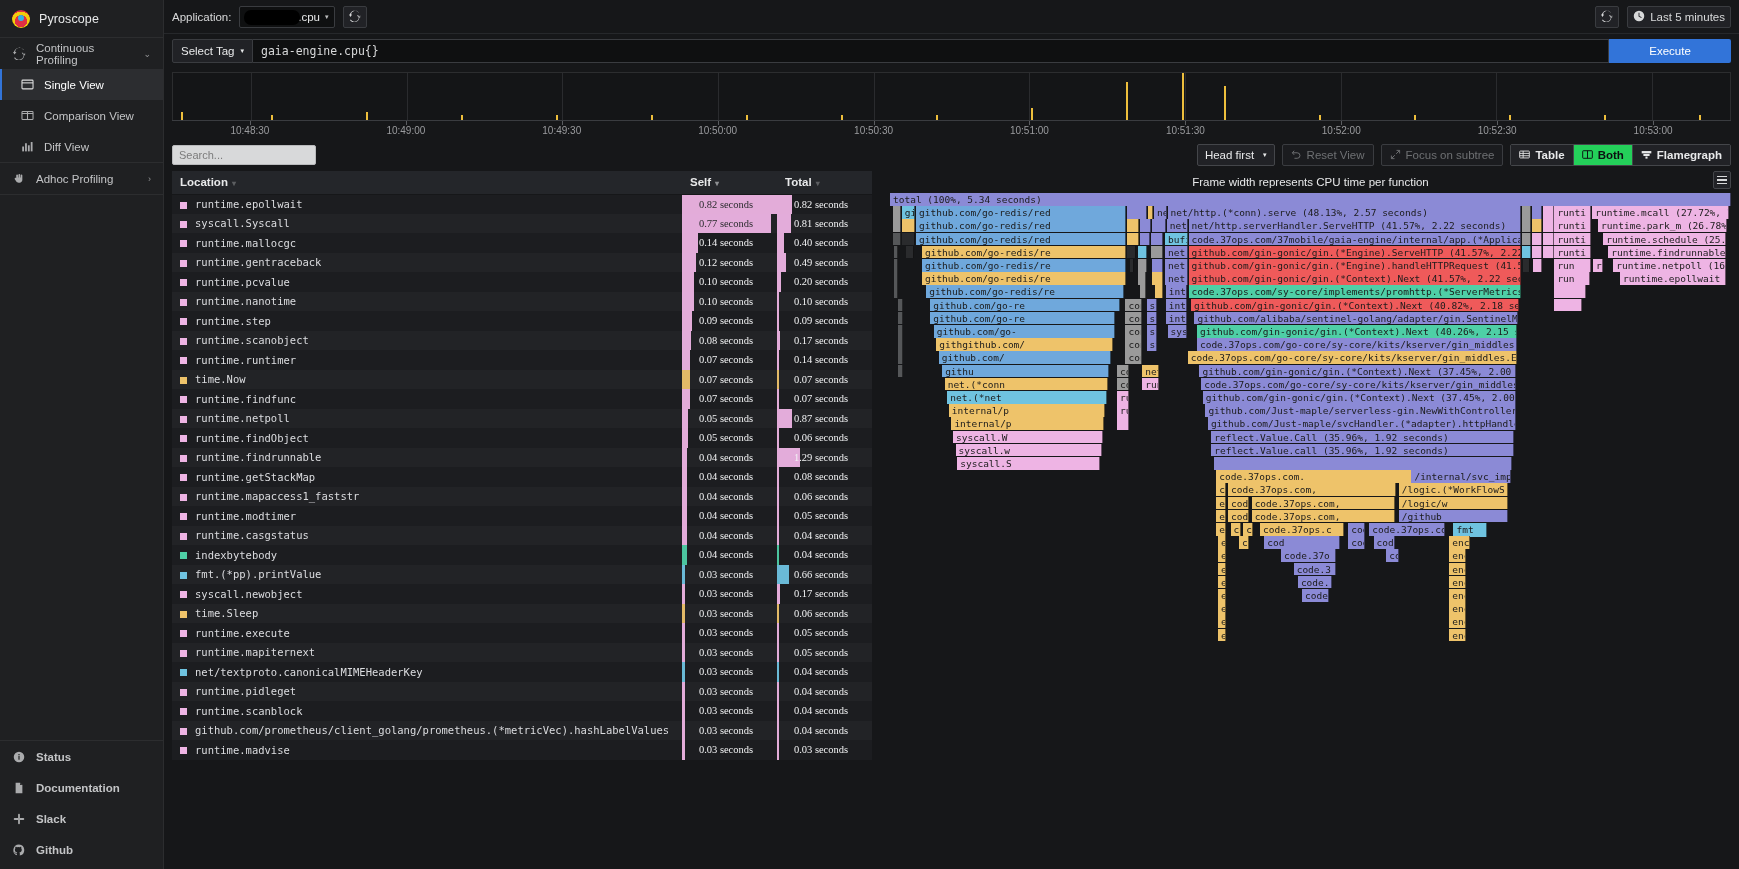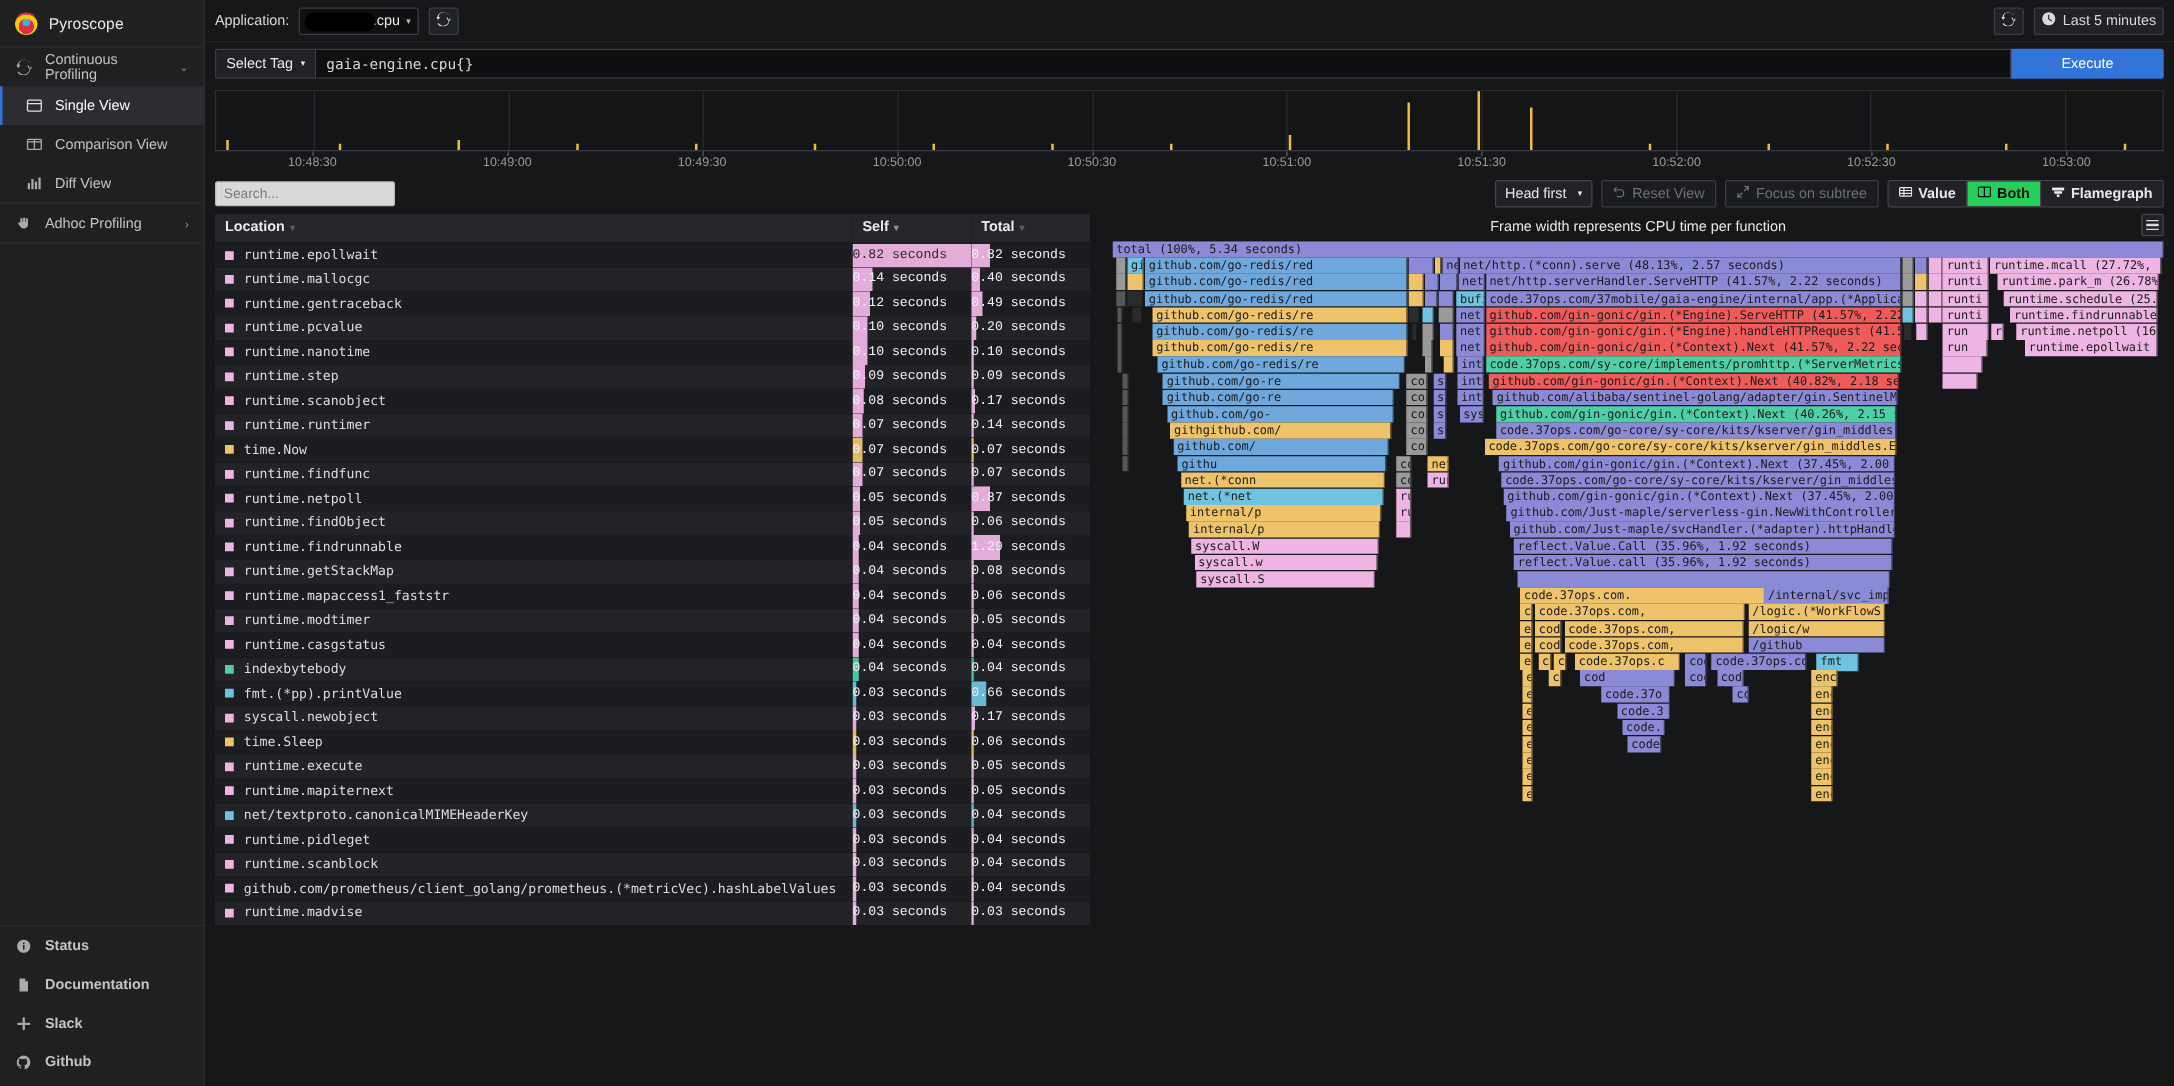--- a/index.html
+++ b/index.html
@@ -164,22 +164,22 @@
 
   table.prof tbody tr { height: 19.5px; }
   table.prof tbody tr:nth-child(odd) { background: #1c1d20; }
   table.prof tbody tr:nth-child(even) { background: #222326; }
   td.loc {
     font-family: "DejaVu Sans Mono", monospace; font-size: 10.5px; color: #dcdde0;
     padding-left: 8px; white-space: nowrap; overflow: hidden;
   }
   .swatch { display:inline-block; width:7px; height:7px; margin-right:8px; vertical-align: middle; }
   td.num {
-    position: relative; font-family: Liberation Mono, monospace;
-    font-size: 10.5px; color: #f2f3f4; text-align: left; padding-right: 7px;
+    position: relative; font-family: Liberation Serif, serif;
+    font-size: 10.5px; color: #f2f3f4; text-align: center; padding-right: 7px;
     overflow: hidden;
   }
   td.num .bar {
     position: absolute; left: 0; top: 0; bottom: 0; opacity: .95;
   }
   td.num .txt { position: relative; z-index: 2; }
 
   
   .fg-title { text-align: center; font-size: 11.5px; color: #e8e9ea; height: 22px; line-height: 22px; position: relative;}
   .fg-menu {
@@ -426,20 +426,25 @@
                 </th>
               </tr>
             </thead>
             <tbody id="tbody">
                 <tr>
                   <td class="loc"><span class="swatch" style="background: rgb(238, 180, 228);"></span><span>runtime.epollwait</span></td>
                   <td class="num"><span class="bar" style="width: 100%; background: rgb(238, 180, 228);"></span><span class="txt" style="color: rgb(42, 43, 45);">0.82 seconds</span></td>
                   <td class="num"><span class="bar" style="width: 15.3558%; background: rgb(238, 180, 228);"></span><span class="txt">0.82 seconds</span></td>
                 </tr>
                 <tr>
+                  <td class="loc"><span class="swatch" style="background: rgb(238, 180, 228);"></span><span>syscall.Syscall</span></td>
+                  <td class="num"><span class="bar" style="width: 93.9024%; background: rgb(238, 180, 228);"></span><span class="txt" style="color: rgb(42, 43, 45);">0.77 seconds</span></td>
+                  <td class="num"><span class="bar" style="width: 15.1685%; background: rgb(238, 180, 228);"></span><span class="txt">0.81 seconds</span></td>
+                </tr>
+                <tr>
                   <td class="loc"><span class="swatch" style="background: rgb(238, 180, 228);"></span><span>runtime.mallocgc</span></td>
                   <td class="num"><span class="bar" style="width: 17.0732%; background: rgb(238, 180, 228);"></span><span class="txt">0.14 seconds</span></td>
                   <td class="num"><span class="bar" style="width: 7.49064%; background: rgb(238, 180, 228);"></span><span class="txt">0.40 seconds</span></td>
                 </tr>
                 <tr>
                   <td class="loc"><span class="swatch" style="background: rgb(238, 180, 228);"></span><span>runtime.gentraceback</span></td>
                   <td class="num"><span class="bar" style="width: 14.6341%; background: rgb(238, 180, 228);"></span><span class="txt">0.12 seconds</span></td>
                   <td class="num"><span class="bar" style="width: 9.17603%; background: rgb(238, 180, 228);"></span><span class="txt">0.49 seconds</span></td>
                 </tr>
                 <tr>
@@ -596,21 +601,21 @@
             <span>Focus on subtree</span>
           </div>
           <div class="seg">
             <div>
               <span>
                 <svg width="11" height="11" viewBox="0 0 16 16" fill="none" stroke="#e8e9ea" stroke-width="1.3">
                     <rect x="1" y="3" width="14" height="10" rx="1"></rect>
                     <path d="M1 6.4h14M1 9.8h14M6 3v10"></path>
                   </svg>
               </span>
-              <span>Value</span>
+              <span>Table</span>
             </div>
             <div class="on">
               <span>
                 <svg width="11" height="11" viewBox="0 0 16 16" fill="none" stroke="#0d0f11" stroke-width="1.4">
                     <rect x="1" y="2.5" width="14" height="11" rx="1"></rect>
                     <path d="M8 2.5v11"></path>
                   </svg>
               </span>
               <span>Both</span>
             </div>

